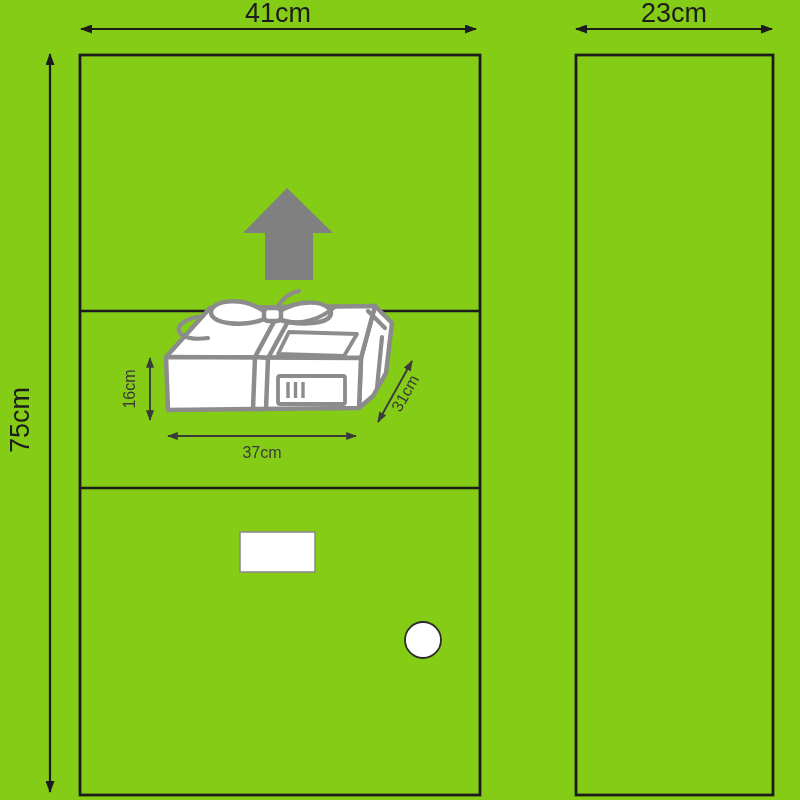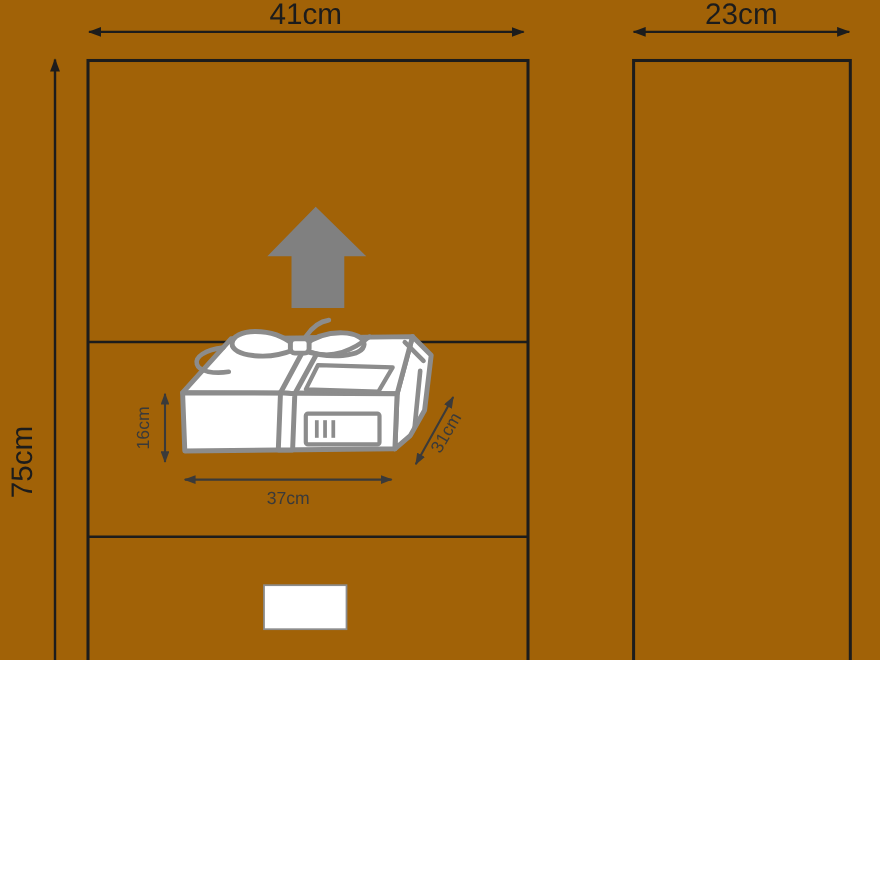--- a/index.html
+++ b/index.html
@@ -2,21 +2,21 @@
 <html style="--outline: #1c1c1c; --parcel: #8c8c8c; --arrow-fill: #808080; --dim-small: #3a3a3a;"><head>
 <meta charset="utf-8">
 <style>
   :root{
     --outline:#1c1c1c;
     --parcel:#8c8c8c;
     --arrow-fill:#808080;
     --dim-small:#3a3a3a;
   }
   html,body{margin:0;padding:0;background:#ffffff;}
-  .canvas{width:800px;height:600px;background:#a16207;position:relative;overflow:hidden;
+  .canvas{width:800px;height:800px;background:#84cc16;position:relative;overflow:hidden;
           font-family:"Liberation Sans",sans-serif;}
   svg text{font-family:"Liberation Sans",sans-serif;}
   .big-label{font-size:27px;fill:var(--outline);}
   .small-label{font-size:16px;fill:var(--dim-small);}
   .frame{fill:none;stroke:var(--outline);stroke-width:2.75;}
   .divider{stroke:var(--outline);stroke-width:2.3;}
   .dimline{stroke:var(--outline);stroke-width:2.2;fill:none;}
   .dimline-sm{stroke:var(--dim-small);stroke-width:1.9;fill:none;}
   .parcel-face{stroke:var(--parcel);fill:#ffffff;stroke-width:4.5;stroke-linejoin:round;stroke-linecap:round;}
   .parcel-thin{stroke:var(--parcel);fill:#ffffff;stroke-width:3.8;stroke-linejoin:round;}

